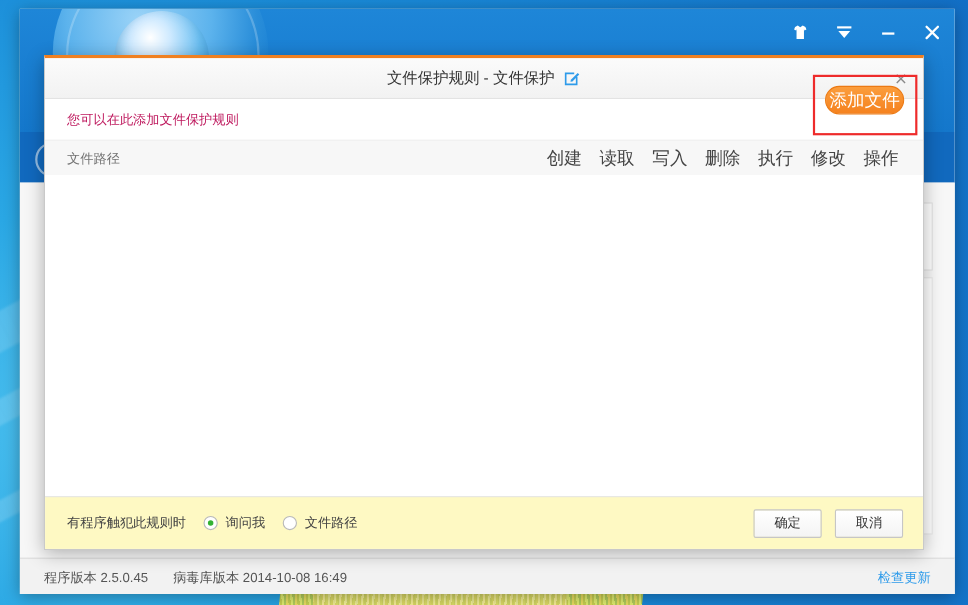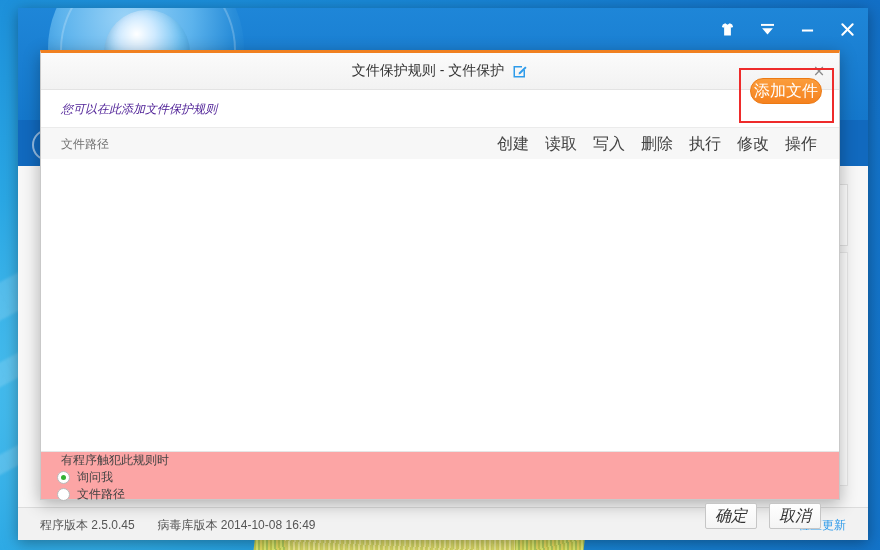--- a/index.html
+++ b/index.html
@@ -253,23 +253,22 @@
 
   #dialog-subbar {
     position: relative;
     height: 37px;
     border-bottom: 1px solid #ebebeb;
     background: #ffffff;
   }
   #dialog-hint {
     position: absolute;
     left: 20px; top: 11px;
-    color: #4c1d95;
-    font-size: 12px;
-    font-style: italic;
+    color: #be185d;
+    font-size: 12px;
   }
   #add-file-highlight {
     position: absolute;
     right: 5px; top: -22px;
     width: 95px; height: 55px;
     border: 2px solid #ee2b2b;
     box-sizing: border-box;
     background: transparent;
   }
   #add-file-button {
@@ -321,24 +320,24 @@
     right: 0;
     height: 337px;
     background: #ffffff;
     overflow: hidden;
   }
 
   #dialog-footer {
     position: absolute;
     left: 0; right: 0; bottom: 0;
     height: 47px;
-    background: #fca5a5;
+    background: #fef9c3;
     border-top: 1px solid #e6e6e6;
     display: flex;
-    flex-direction: column;
+    align-items: center;
   }
   #footer-label {
     margin-left: 20px;
     color: #444444;
     font-size: 12px;
   }
   .radio-group {
     display: flex;
     align-items: center;
     margin-left: 16px;
@@ -365,32 +364,31 @@
     color: #444444;
     font-size: 12px;
   }
   #footer-buttons {
     margin-left: auto;
     margin-right: 18px;
     display: flex;
     gap: 12px;
   }
   .footer-btn {
-    width: 52px; height: 26px;
+    width: 62px; height: 26px;
     background: linear-gradient(180deg, #ffffff 0%, #f4f4f4 100%);
     border: 1px solid #c6c6c6;
     border-radius: 2px;
     color: #333333;
-    font-size: 16px;
+    font-size: 12px;
     display: flex;
     align-items: center;
     justify-content: center;
     cursor: pointer;
     box-sizing: border-box;
-    font-style: italic;
   }
 </style>
 </head>
 <body>
 
 <div id="desktop">
   <div class="wall-streak" style="left:-120px; top:210px; width:520px; height:34px;"></div>
   <div class="wall-streak" style="left:-90px; top:300px; width:420px; height:22px;"></div>
   <div class="wall-streak" style="left:-60px; top:400px; width:330px; height:18px;"></div>
   <div class="wall-grass"></div>

